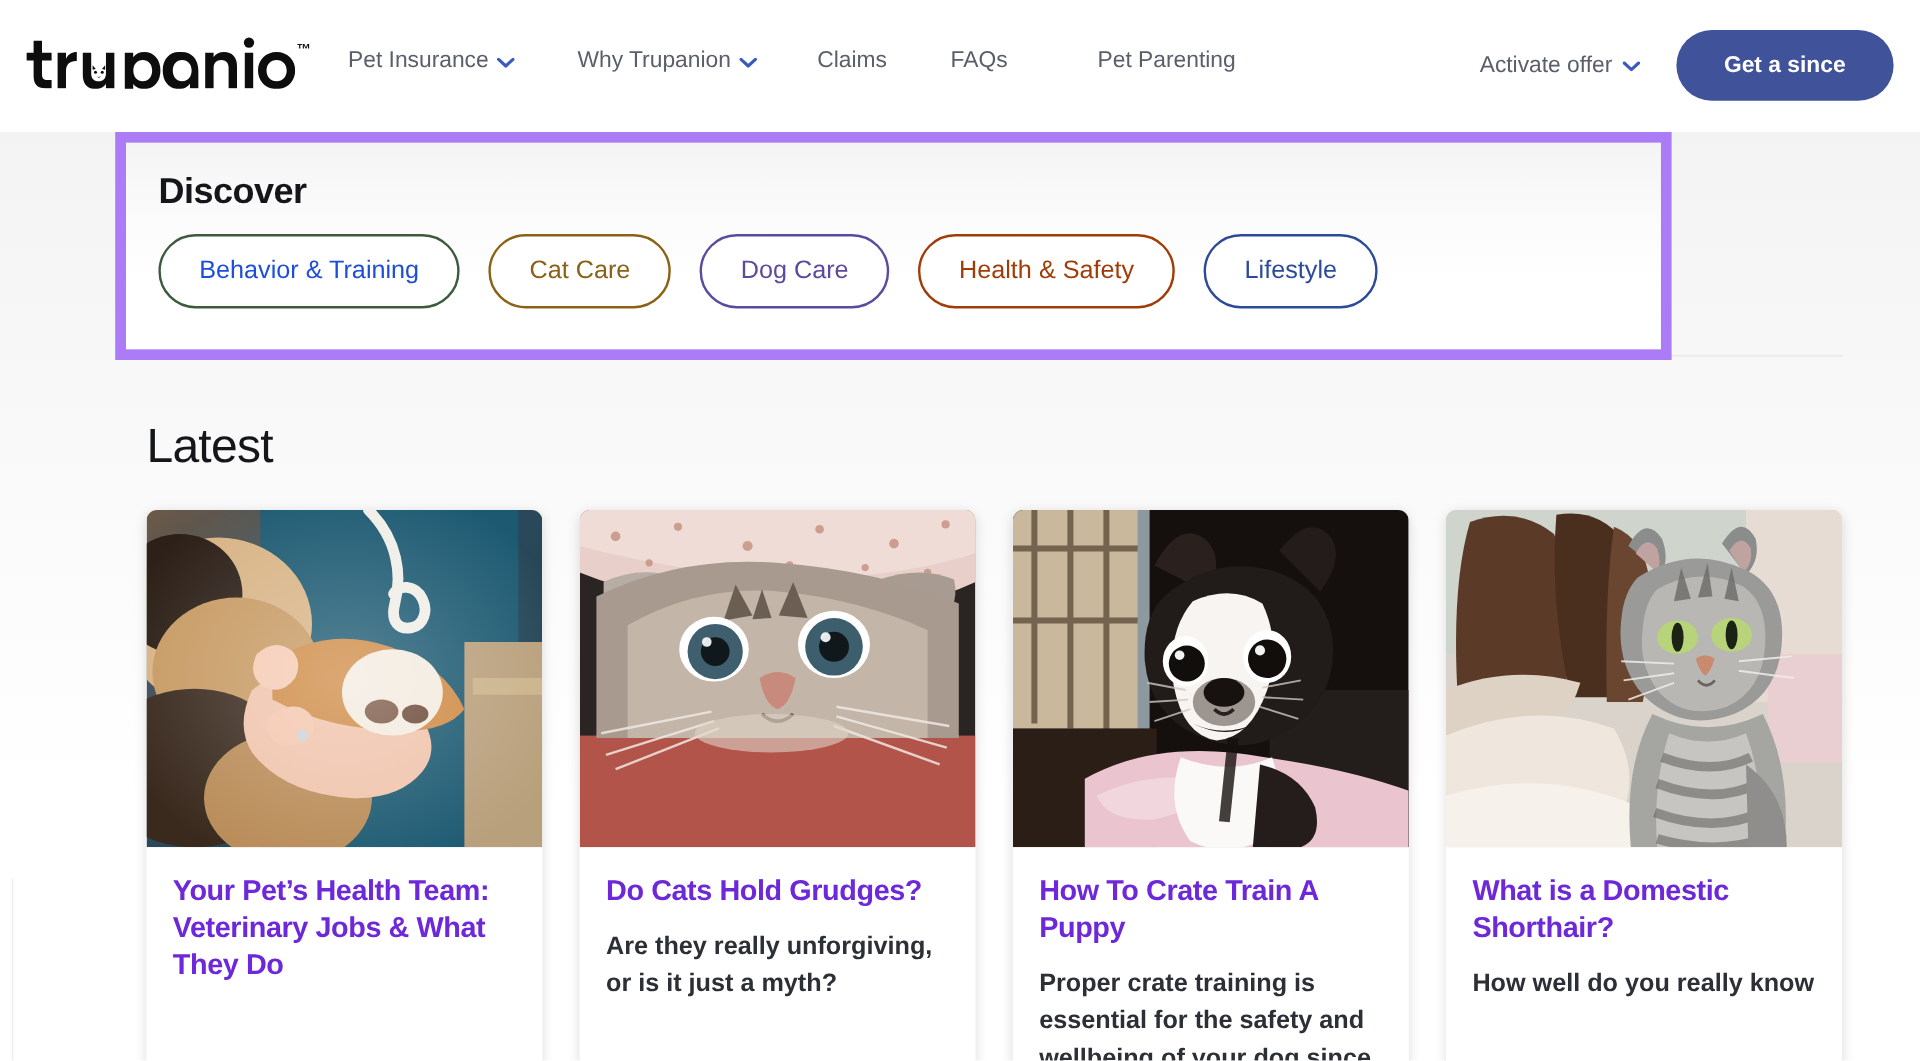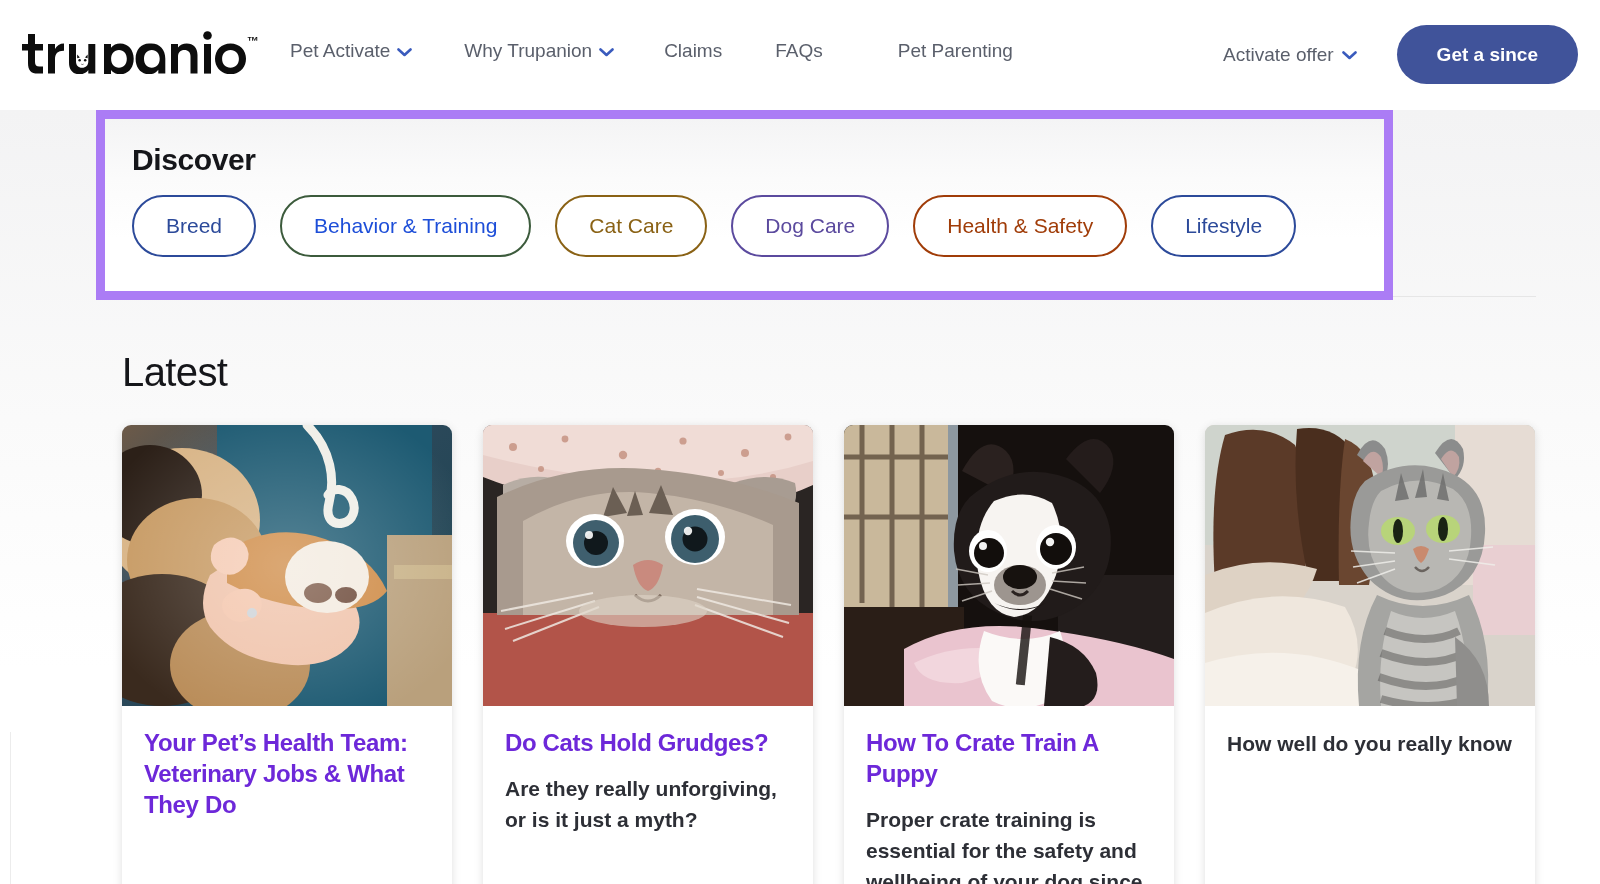--- a/index.html
+++ b/index.html
@@ -80,21 +80,21 @@
     top: 1px;
   }
   .chev svg { display:block; }
 
   .nav-right {
     position: absolute;
     right: 22px;
     top: 25px;
     display: flex;
     align-items: center;
-    gap: 40px;
+    gap: 30px;
   }
   .activate {
     display: flex;
     align-items: center;
     gap: 8px;
     font-size: 19px;
     color: #5a5f6b;
     white-space: nowrap;
     cursor: pointer;
   }
@@ -278,21 +278,21 @@
           <circle cx="185.5" cy="7.5" r="4.3"></circle>
 
           <path d="M208.5 15.4 c9 0 15.5 6.5 15.5 15.4 0 8.9-6.5 15.5-15.5 15.5 -9 0-15.5-6.6-15.5-15.5 0-8.9 6.5-15.4 15.5-15.4 z m0 24.3 c5 0 8.4-3.6 8.4-8.9 0-5.3-3.4-8.9-8.4-8.9 -5 0-8.4 3.6-8.4 8.9 0 5.3 3.4 8.9 8.4 8.9 z"></path>
         </g>
       </svg>
       <span class="logo-tm">™</span>
     </div>
 
     <nav class="nav">
       <div class="nav-item nav-gap-1">
-        <span>Pet Activate</span>
+        <span>Pet Insurance</span>
         <span class="chev">
           <svg width="15" height="9" viewBox="0 0 15 9">
               <path d="M1.5 1.5 L7.5 7 L13.5 1.5" stroke="#3a5bbd" stroke-width="2.6" fill="none" stroke-linecap="round" stroke-linejoin="round"></path>
             </svg>
         </span>
       </div>
       <div class="nav-item nav-gap-2">
         <span>Why Trupanion</span>
         <span class="chev">
           <svg width="15" height="9" viewBox="0 0 15 9">
@@ -326,23 +326,20 @@
 
   <div class="content">
 
     <div class="left-rule"></div>
     <div class="divider"></div>
 
     <div class="discover-highlight" style="border-color: rgb(171, 124, 245);">
       <div class="discover-inner">
         <div class="discover-title">Discover</div>
         <div class="pill-row">
-          <div class="pill" style="border-color: rgb(44, 74, 154); color: rgb(44, 74, 154);">
-            <span>Breed</span>
-          </div>
           <div class="pill" style="border-color: rgb(60, 91, 60); color: #1d4ed8; justify-content: flex-end;">
             <span>Behavior &amp; Training</span>
           </div>
           <div class="pill" style="border-color: rgb(138, 98, 21); color: rgb(138, 98, 21);">
             <span>Cat Care</span>
           </div>
           <div class="pill" style="border-color: rgb(91, 74, 158); color: rgb(91, 74, 158);">
             <span>Dog Care</span>
           </div>
           <div class="pill" style="border-color: rgb(160, 60, 8); color: rgb(160, 60, 8);">
@@ -549,19 +546,20 @@
             <g stroke="#efeeea" stroke-width="1.6" opacity=".85">
               <path d="M190 128 L146 126"></path>
                 <path d="M190 136 L148 142"></path>
                 <path d="M190 144 L152 158"></path>
               <path d="M244 126 L288 122"></path>
                 <path d="M244 134 L290 140"></path>
             </g>
           </svg>
         </div>
         <div class="card-body">
+          <div class="card-title">What is a Domestic Shorthair?</div>
           <div class="card-desc">How well do you really know</div>
         </div>
       </div>
 
     </div>
   </div>
 </div>
 
 </body></html>

